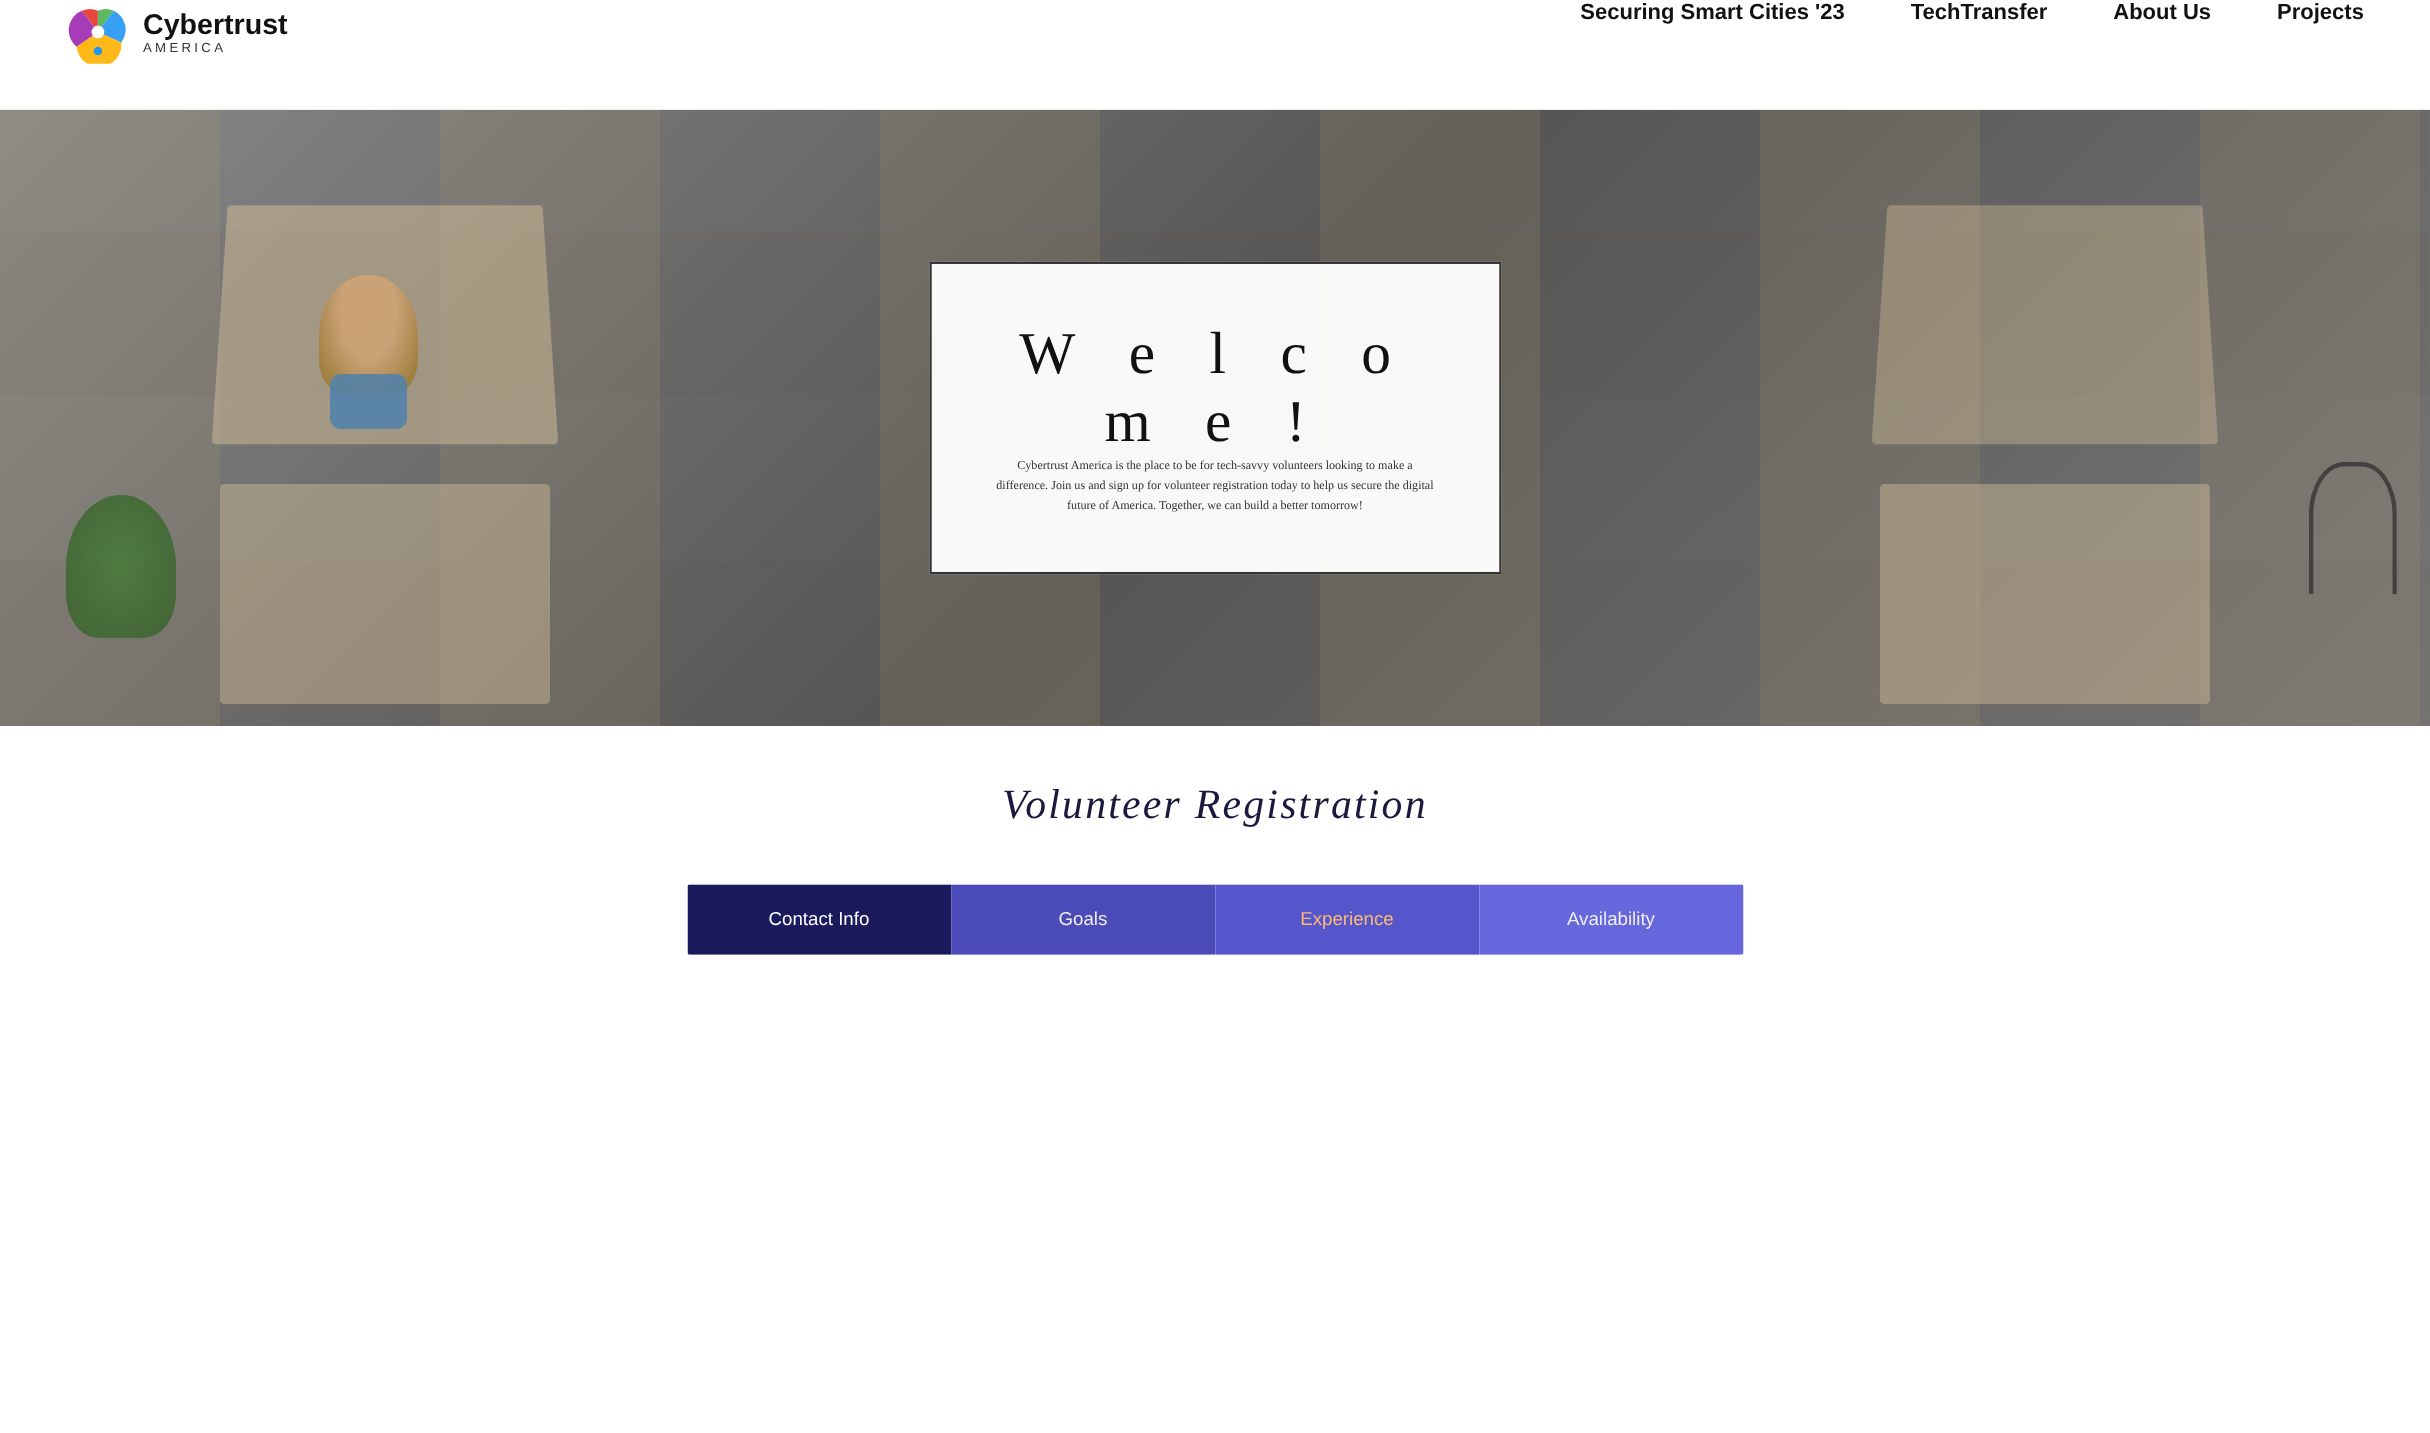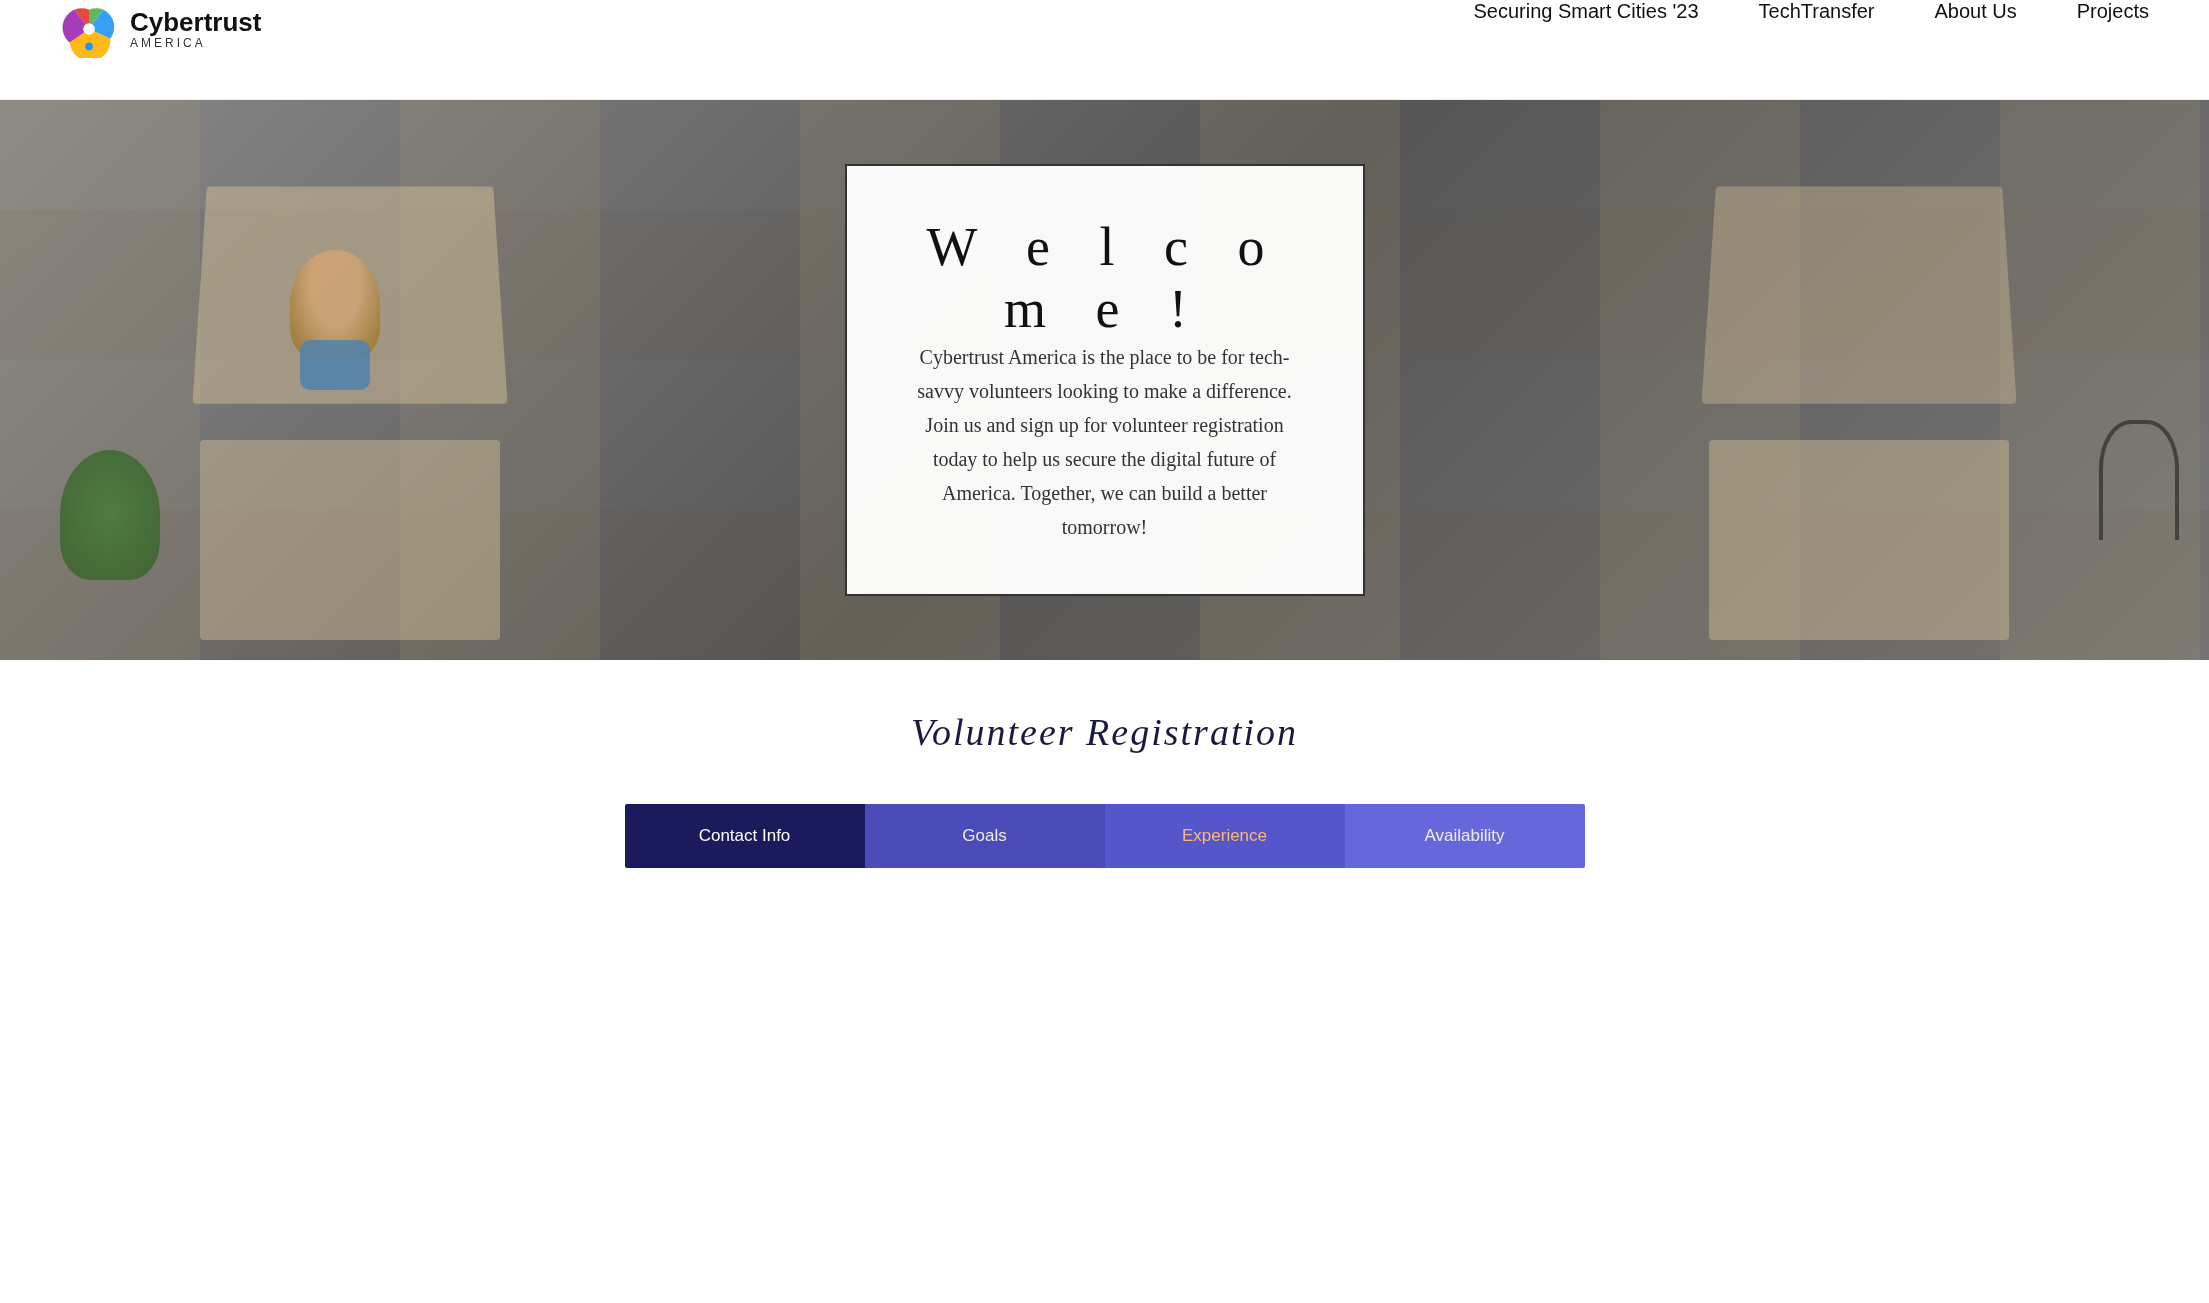--- a/index.html
+++ b/index.html
@@ -62,21 +62,21 @@
       display: flex;
       align-items: center;
       gap: 60px;
     }
 
     nav a {
       text-decoration: none;
       color: #111;
       font-size: 20px;
       font-family: Arial, sans-serif;
-      font-weight: 400;
+      font-weight: 700;
       cursor: pointer;
     }
 
     
     .hero {
       position: relative;
       width: 100%;
       height: 560px;
       overflow: hidden;
       background: #555;
@@ -219,21 +219,21 @@
 
     .welcome-title {
       font-size: 54px;
       font-weight: 300;
       letter-spacing: 18px;
       color: #111;
       font-family: Georgia, serif;
     }
 
     .welcome-body {
-      font-size: 20px;
+      font-size: 11px;
       color: #333;
       line-height: 1.7;
       font-family: Georgia, serif;
     }
 
     
     .volunteer-section {
       background: #fff;
       padding: 50px 0 0 0;
       text-align: center;

